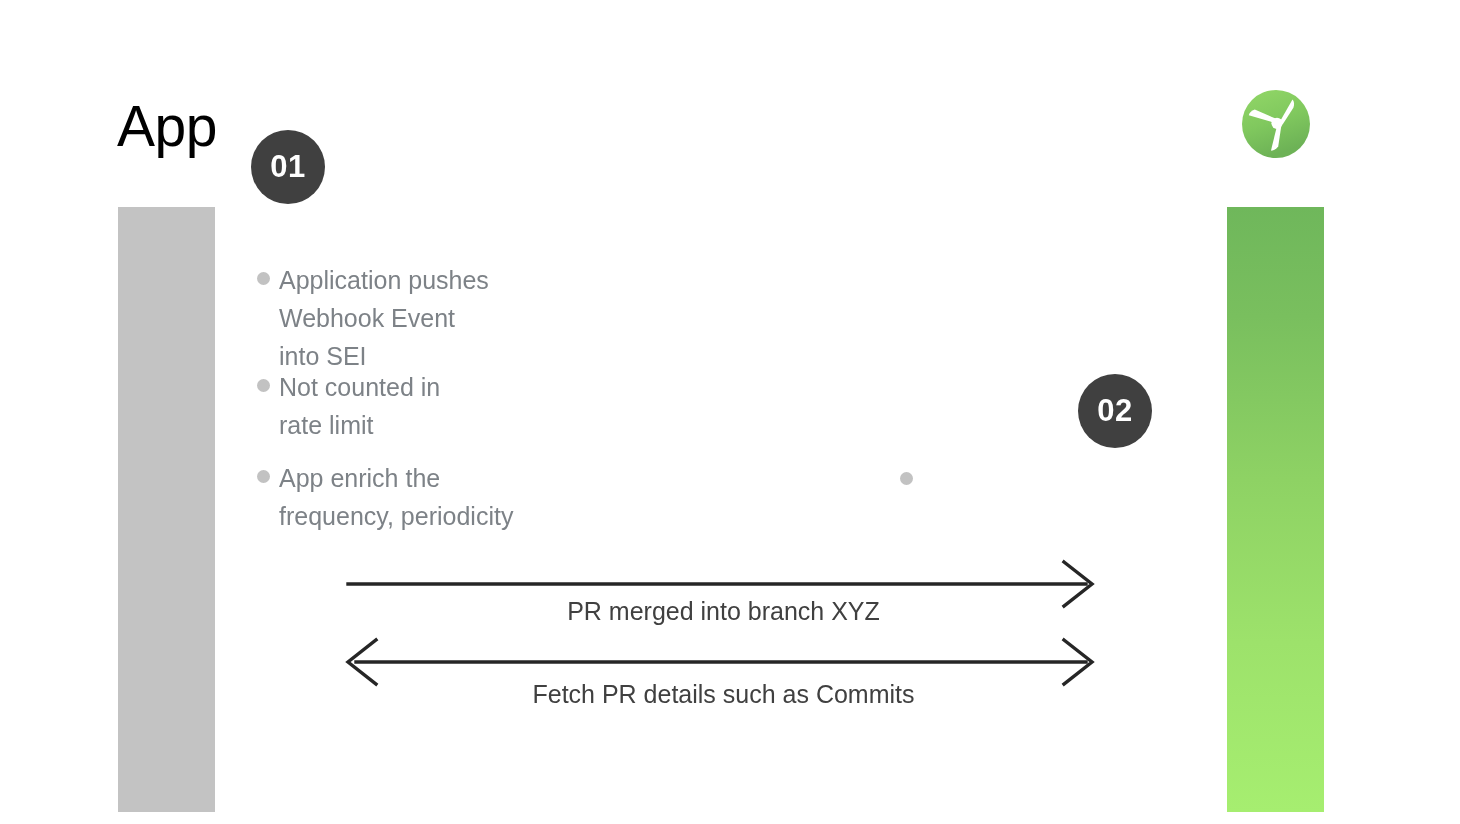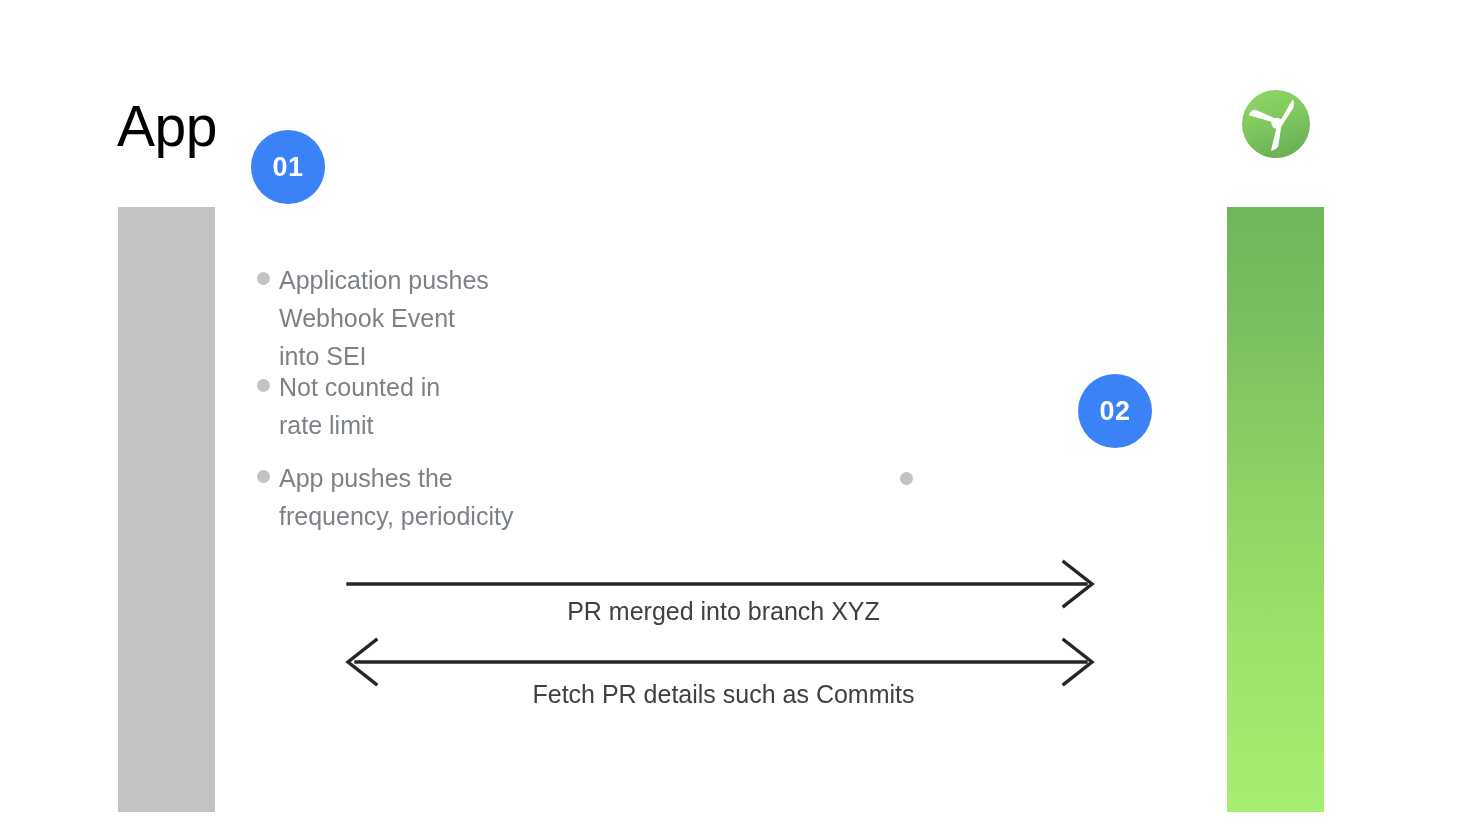--- a/index.html
+++ b/index.html
@@ -52,23 +52,23 @@
     width: 72px;
     height: 72px;
   }
 
   
   .badge {
     position: absolute;
     width: 74px;
     height: 74px;
     border-radius: 50%;
-    background: #3b82f6;
+    background: #404040;
     color: #ffffff;
-    font-size: 27px;
+    font-size: 31px;
     font-weight: 700;
     display: flex;
     align-items: center;
     justify-content: center;
     letter-spacing: 0.5px;
   }
   .badge-01 { left: 251px; top: 130px; }
   .badge-02 { left: 1078px; top: 374px; }
 
   
@@ -169,21 +169,21 @@
   <div class="bullet-row">
     <span class="dot"></span>
     <span class="bullet-text">Not counted in
 rate limit</span>
   </div>
 </div>
 
 <div class="bullet-group group-left-c">
   <div class="bullet-row">
     <span class="dot"></span>
-    <span class="bullet-text">App pushes the
+    <span class="bullet-text">App enrich the
 frequency, periodicity</span>
   </div>
 </div>
 
 <div class="badge badge-02">02</div>
 
 <div class="bullet-group group-right-a">
   <div class="bullet-row right">
     <span class="dot"></span>
   </div>

